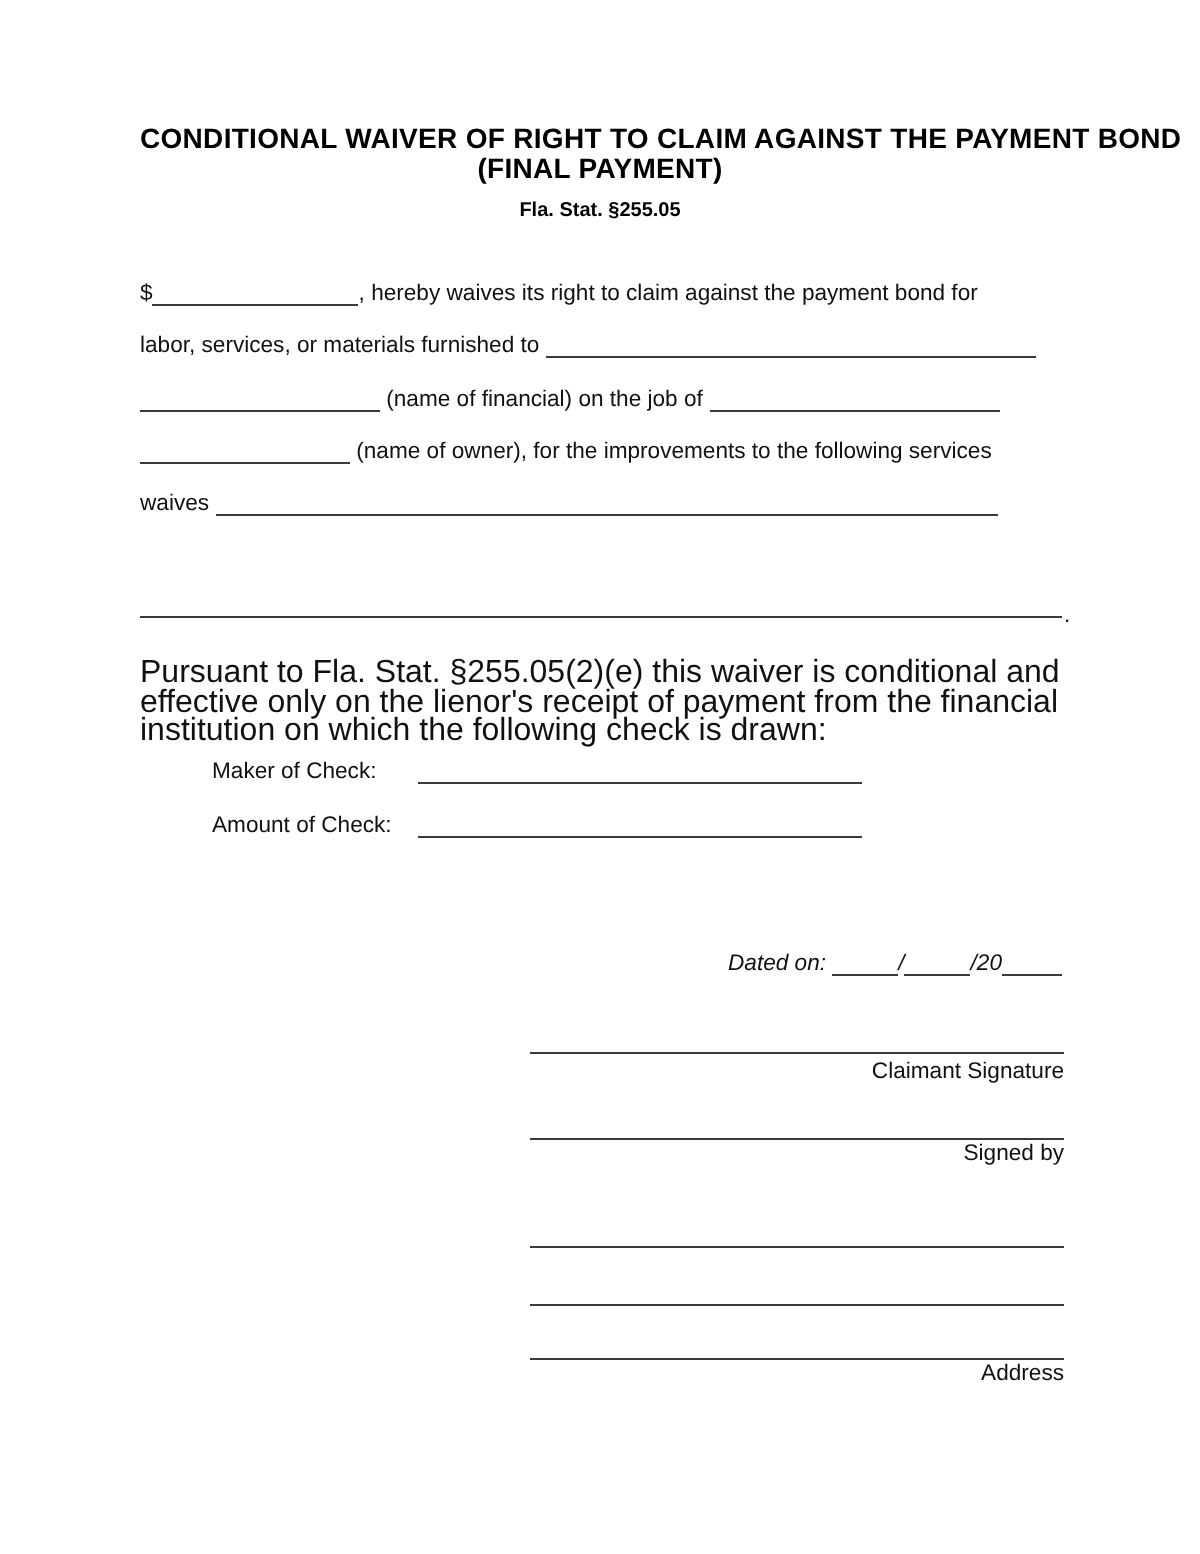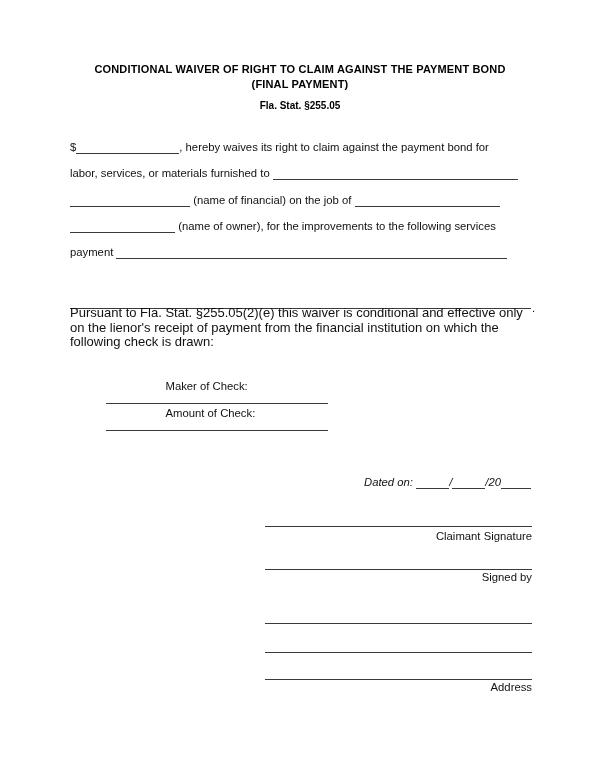--- a/index.html
+++ b/index.html
@@ -27,21 +27,21 @@
 
   
   .title-block {
     position: absolute;
     left: 70px;
     top: 62px;
     width: 460px;
     text-align: center;
   }
   .title-line {
-    font-size: 11px;
+    font-size: 14px;
     font-weight: bold;
     line-height: 15px;
     letter-spacing: 0.15px;
     white-space: nowrap;
   }
   .title-stat {
     font-size: 10px;
     font-weight: bold;
     line-height: 15px;
     margin-top: 6px;
@@ -89,42 +89,41 @@
     left: 532px;
     font-size: 11.3px;
     line-height: 1;
     color: #111;
   }
 
   
   .pursuant {
     position: absolute;
     left: 70px;
-    top: 306px;
+    top: 330px;
     width: 460px;
-    font-size: 13px;
+    font-size: 16px;
     line-height: 14.6px;
     color: #111;
     text-align: left;
   }
 
   
   .check-list {
     position: absolute;
     left: 106px;
     top: 380px;
   }
   .check-row {
     display: flex;
-    align-items: center;
+    align-items: flex-start;
     height: 26.5px;
     font-size: 11.3px;
     color: #111;
     white-space: nowrap;
-    flex-direction: column;
   }
   .check-label {
     display: inline-block;
     width: 103px;
   }
   .check-fill {
     display: inline-block;
     width: 222px;
     border-bottom: 1.1px solid #3a3a3a;
     height: 11px;
@@ -192,21 +191,21 @@
 
     <div class="bodyline">
       <span class="fill w-customer"></span><span> (name of financial) on the job of </span><span class="fill w-jobof"></span>
     </div>
 
     <div class="bodyline">
       <span class="fill w-owner"></span><span> (name of owner), for the improvements to the following services</span>
     </div>
 
     <div class="bodyline">
-      <span>payment </span><span class="fill w-project"></span>
+      <span>waives </span><span class="fill w-project"></span>
     </div>
 
   </div>
 
   <div class="rule-full" style="top:308px;"></div>
   <div class="period-tail" style="top:303px;">.</div>
 
   <div class="pursuant">Pursuant to Fla. Stat. §255.05(2)(e) this waiver is conditional and effective only on the lienor's receipt of payment from the financial institution on which the following check is drawn:</div>
 
   <div class="check-list">

